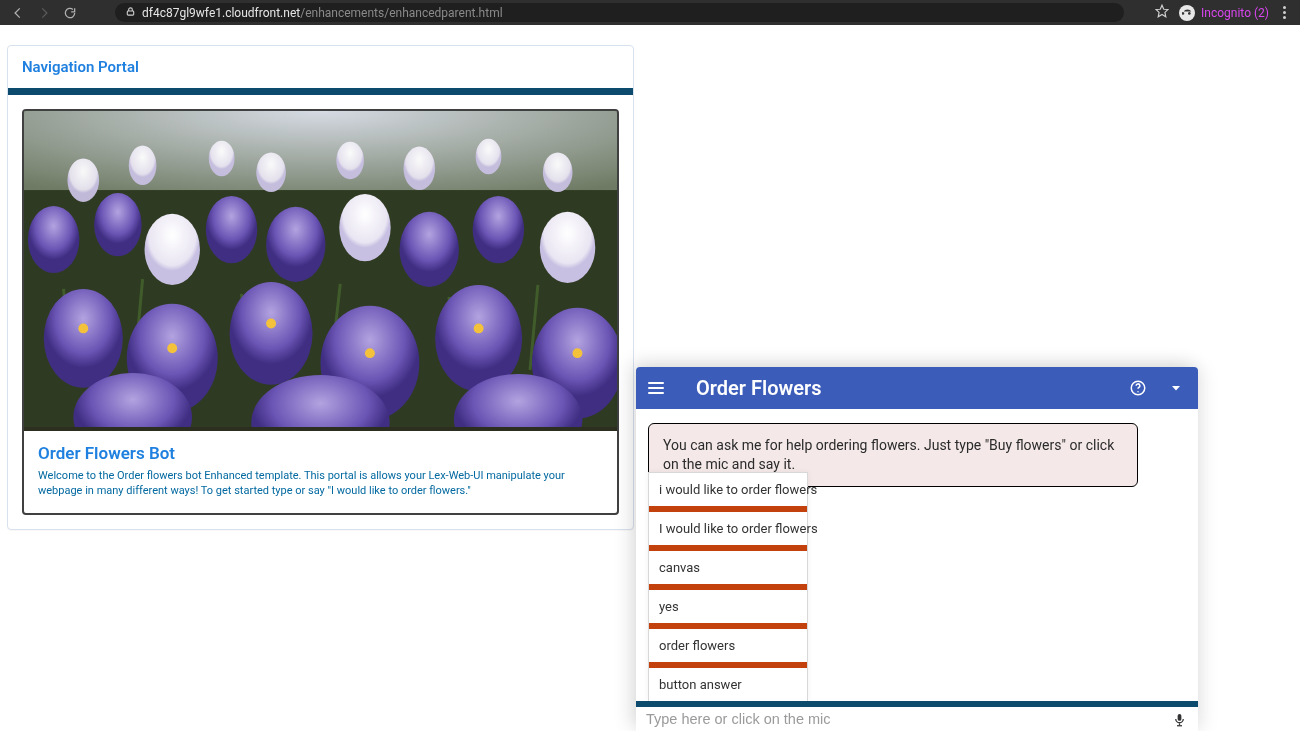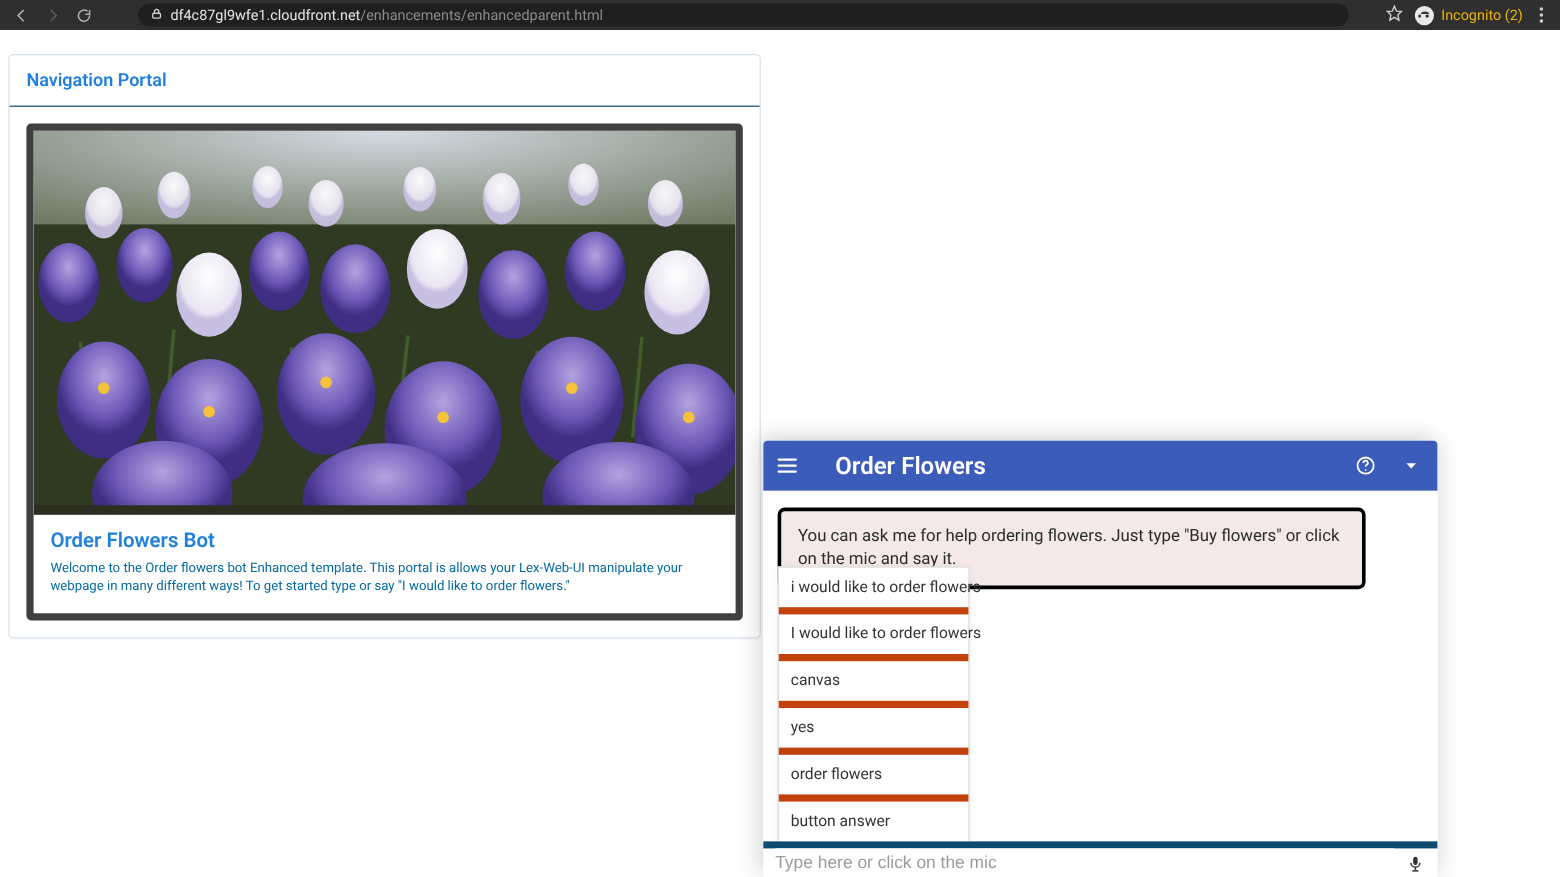--- a/index.html
+++ b/index.html
@@ -31,21 +31,21 @@
     gap: 6px;
     margin: 0 8px;
   }
   .lock svg { stroke: #cfcfcf; }
   .url { white-space: nowrap; color: #e5e5e5; }
   .url .dim { color: #8a8a8a; }
   .right-icons { display:flex; align-items:center; gap: 10px; padding-right: 4px; }
   .star svg { fill:none; stroke:#cfcfcf; }
   .incog {
     display:flex; align-items:center; gap:6px;
-    color:#eab308;
+    color:#d946ef;
   }
   .incog-badge {
     width:16px; height:16px; border-radius:50%;
     background:#e8e8e8; display:flex; align-items:center; justify-content:center;
   }
   .dots { display:flex; flex-direction:column; gap:2px; padding:0 4px;}
   .dots span{ width:3px;height:3px;border-radius:50%;background:#cfcfcf;}
 
   
   .page {
@@ -61,28 +61,28 @@
     left: 7px;
     top: 20px;
     width: 627px;
     border: 1px solid #d8e2ef;
     border-radius: 4px;
     background: #fff;
     box-shadow: 0 1px 1px rgba(0,0,0,0.03);
   }
   .card-header {
     padding: 12px 14px;
-    border-bottom: 1px solid #0c4a6e;
+    border-bottom: 7px solid #0c4a6e;
     color: #1f80e0;
     font-weight: 600;
     font-size: 15px;
   }
   .card-body { padding: 14px; }
   .inner {
-    border: 6px solid #404040;
+    border: 2px solid #404040;
     border-radius: 4px;
     overflow: hidden;
   }
   .hero {
     width: 100%;
     height: 320px;
     position: relative;
     overflow: hidden;
     background: linear-gradient(180deg,#3b3d2a 0%, #2c2e20 100%);
   }
@@ -132,21 +132,21 @@
     flex: 1;
     background: #fff;
     overflow: hidden;
   }
   .bot-msg {
     position: absolute;
     left: 12px;
     top: 14px;
     max-width: 490px;
     background: #f4e8e8;
-    border: 3px solid #000000;
+    border: 1px solid #000000;
     border-radius: 6px;
     padding: 12px 14px;
     font-size: 14px;
     color: #2b2b2b;
     line-height: 1.35;
   }
   
   .suggest {
     position:absolute;
     left: 12px;

